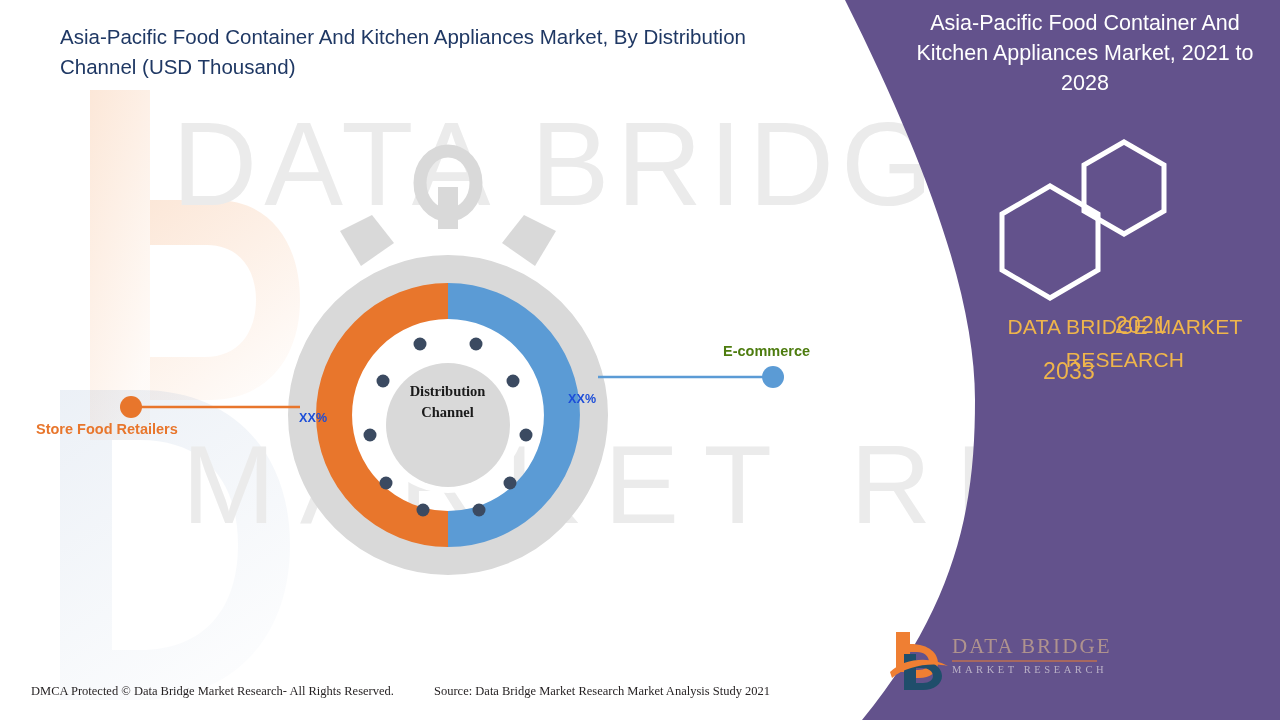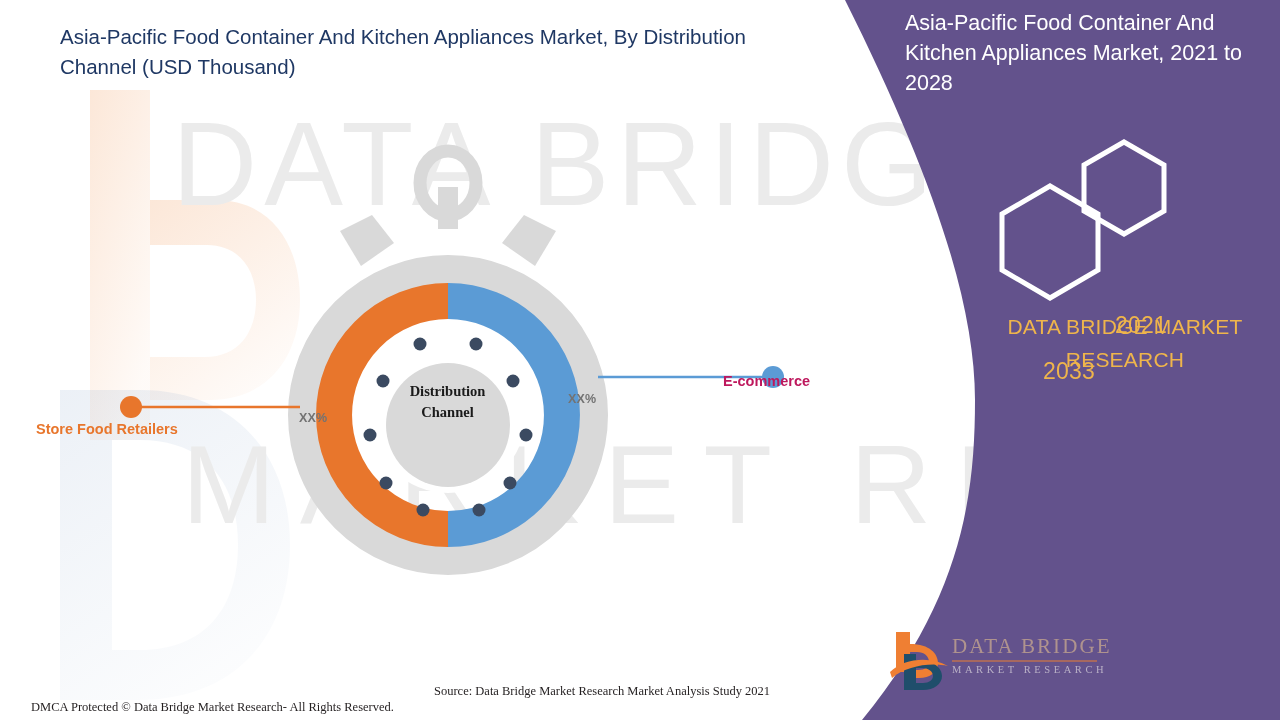--- a/index.html
+++ b/index.html
@@ -25,21 +25,21 @@
   }
   .wm-line1 { left:172px; top:96px; font-size:118px; }
   .wm-line2 { left:182px; top:420px; font-size:112px; letter-spacing:0.22em; }
 
   
   .panel-svg { position:absolute; left:0; top:0; width:1280px; height:720px; }
 
   .panel-title {
     position:absolute;
     left:905px; top:8px; width:360px;
-    text-align:left;
+    text-align:center;
     color:#ffffff;
     font-size:21.5px;
     line-height:30px;
     font-weight:400;
   }
   .hexwrap { position:absolute; left:975px; top:140px; width:215px; height:130px; }
   .hex-label {
     position:absolute;
     color:#efb54b;
     font-size:23px;
@@ -98,43 +98,43 @@
     left:390px; top:381px; width:115px;
     text-align:center;
     color:#1a1a1a;
     font-size:14.5px;
     line-height:21px;
     font-weight:bold;
     font-family:Liberation Serif, serif;
   }
   .seg-pct {
     position:absolute;
-    color:#737373;
+    color:#1d4ed8;
     font-size:12.5px;
     font-weight:bold;
     letter-spacing:0.01em;
   }
   .pct-left  { left:299px; top:411px; }
   .pct-right { left:568px; top:392px; }
 
   
   .callout-label { position:absolute; font-size:14.5px; font-weight:bold; white-space:nowrap; }
   .label-store  { left:36px;  top:421px; color:#e8762c; }
-  .label-ecom   { left:723px; top:343px; color:#be185d;margin-top:30px; }
+  .label-ecom   { left:723px; top:343px; color:#4d7c0f; }
 
   
   .footer-item {
     position:absolute;
     font-family:"Liberation Serif", serif;
     font-size:12.5px;
     color:#231f20;
     white-space:nowrap;
     top:684px;
   }
-  .footer-dmca   { left:31px;margin-top:16px; }
+  .footer-dmca   { left:31px; }
   .footer-source { left:434px;text-align:right; }
 </style>
 </head>
 <body>
 
 <div id="stage">
 
   <svg class="wm-svg" viewBox="0 0 1280 720">
     <defs>
       <linearGradient id="wmFadeO" x1="0" y1="0" x2="0.6" y2="1">

